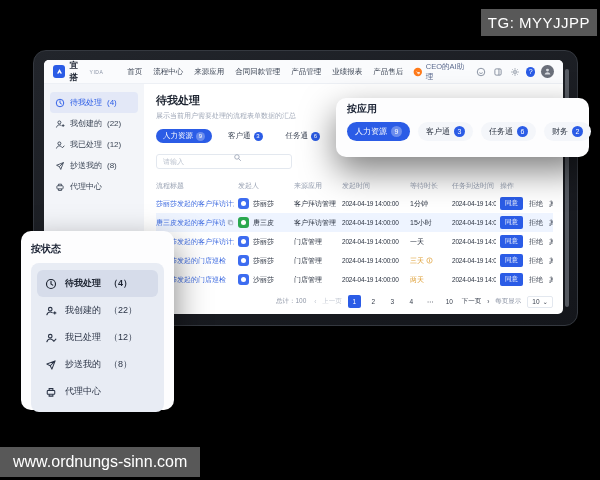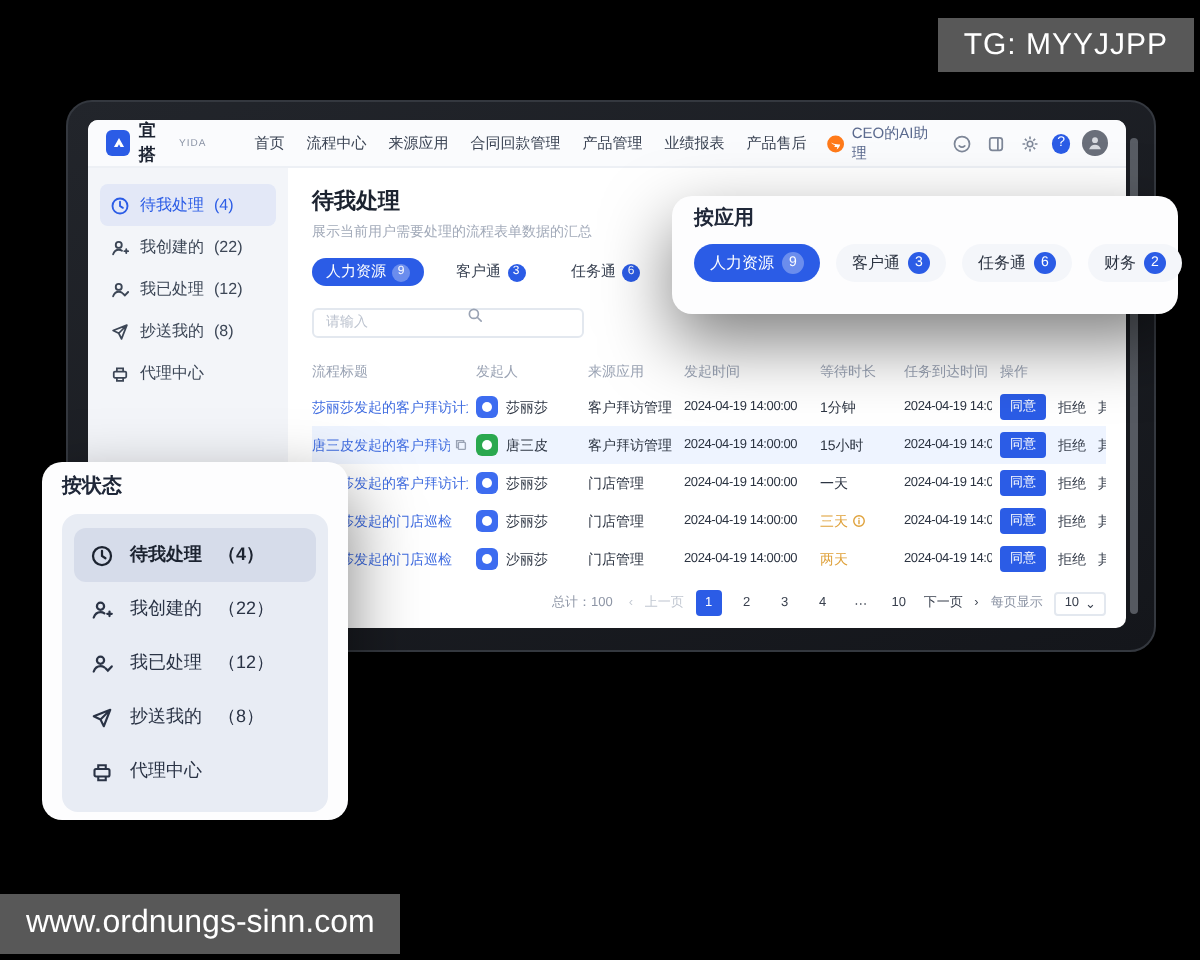--- a/index.html
+++ b/index.html
@@ -2,21 +2,21 @@
 <html><head>
 <meta charset="utf-8">
 <style>
   * { margin:0; padding:0; box-sizing:border-box; }
   html,body { width:600px; height:480px; }
   body { background:#000; position:relative; overflow:hidden;
          font-family:"Liberation Sans", sans-serif; }
 
   
   .wm { position:absolute; background:#585858; color:#fff; z-index:50; }
-  .wm-tg { top:9px; right:3px; padding:5px 13px; font-size:15px; letter-spacing:.5px; }
+  .wm-tg { top:9px; right:3px; padding:5px 7px; font-size:15px; letter-spacing:.5px; }
   .wm-site { left:0; bottom:3px; padding:6px 13px; font-size:16px; }
 
   
   .device { position:absolute; left:33px; top:50px; width:545px; height:276px;
             background:linear-gradient(160deg,#22252b,#14161b); border:1px solid #34383f;
             border-radius:13px; box-shadow:0 18px 45px rgba(0,0,0,.65); }
   .device-strip { position:absolute; right:8px; top:18px; bottom:18px; width:4px;
                   background:#8b9099; opacity:.55; border-radius:2px; }
   .app { position:absolute; left:10px; top:9px; width:519px; height:254px;
          background:#fff; border-radius:5px; overflow:hidden; display:flex; flex-direction:column; }
@@ -98,21 +98,21 @@
   .pg-nav.next { color:#39404e; }
   .pg-num { min-width:13px; height:13px; border-radius:2px; display:flex; align-items:center;
             justify-content:center; cursor:pointer; color:#39404e; }
   .pg-num.active { background:#2b5ce6; color:#fff; }
   .pg-size { display:flex; align-items:center; gap:3px; border:1px solid #e3e8ef;
              border-radius:2px; padding:1px 4px; color:#39404e; cursor:pointer; }
 
   
   .panel { position:absolute; background:#fdfdfe; border-radius:10px; z-index:20;
            box-shadow:0 14px 34px rgba(0,0,0,.5); }
-  .panel-status { left:21px; top:231px; width:153px; height:179px; padding:5px 10px 10px; }
+  .panel-status { left:21px; top:231px; width:153px; height:179px; padding:11px 10px 10px; }
   .panel-title { font-size:10px; font-weight:bold; color:#202839; }
   .status-inner { margin-top:7px; background:#e8ecf4; border-radius:8px; padding:7px 6px; }
   .st-item { height:27px; display:flex; align-items:center; gap:8px; padding:0 8px;
              font-size:9px; color:#2a3345; border-radius:6px; cursor:pointer; }
   .st-item .ico { width:12px; height:12px; flex:0 0 12px; }
   .st-item.active { background:#d6dcea; font-weight:bold; color:#1c2330; }
 
   .panel-app { left:336px; top:98px; width:253px; height:59px; padding:4px 11px; }
   .app-tabs { display:flex; gap:8px; margin-top:6px; align-items:center; }
   .app-tab { display:flex; align-items:center; gap:4px; font-size:8px; color:#2c3442;

